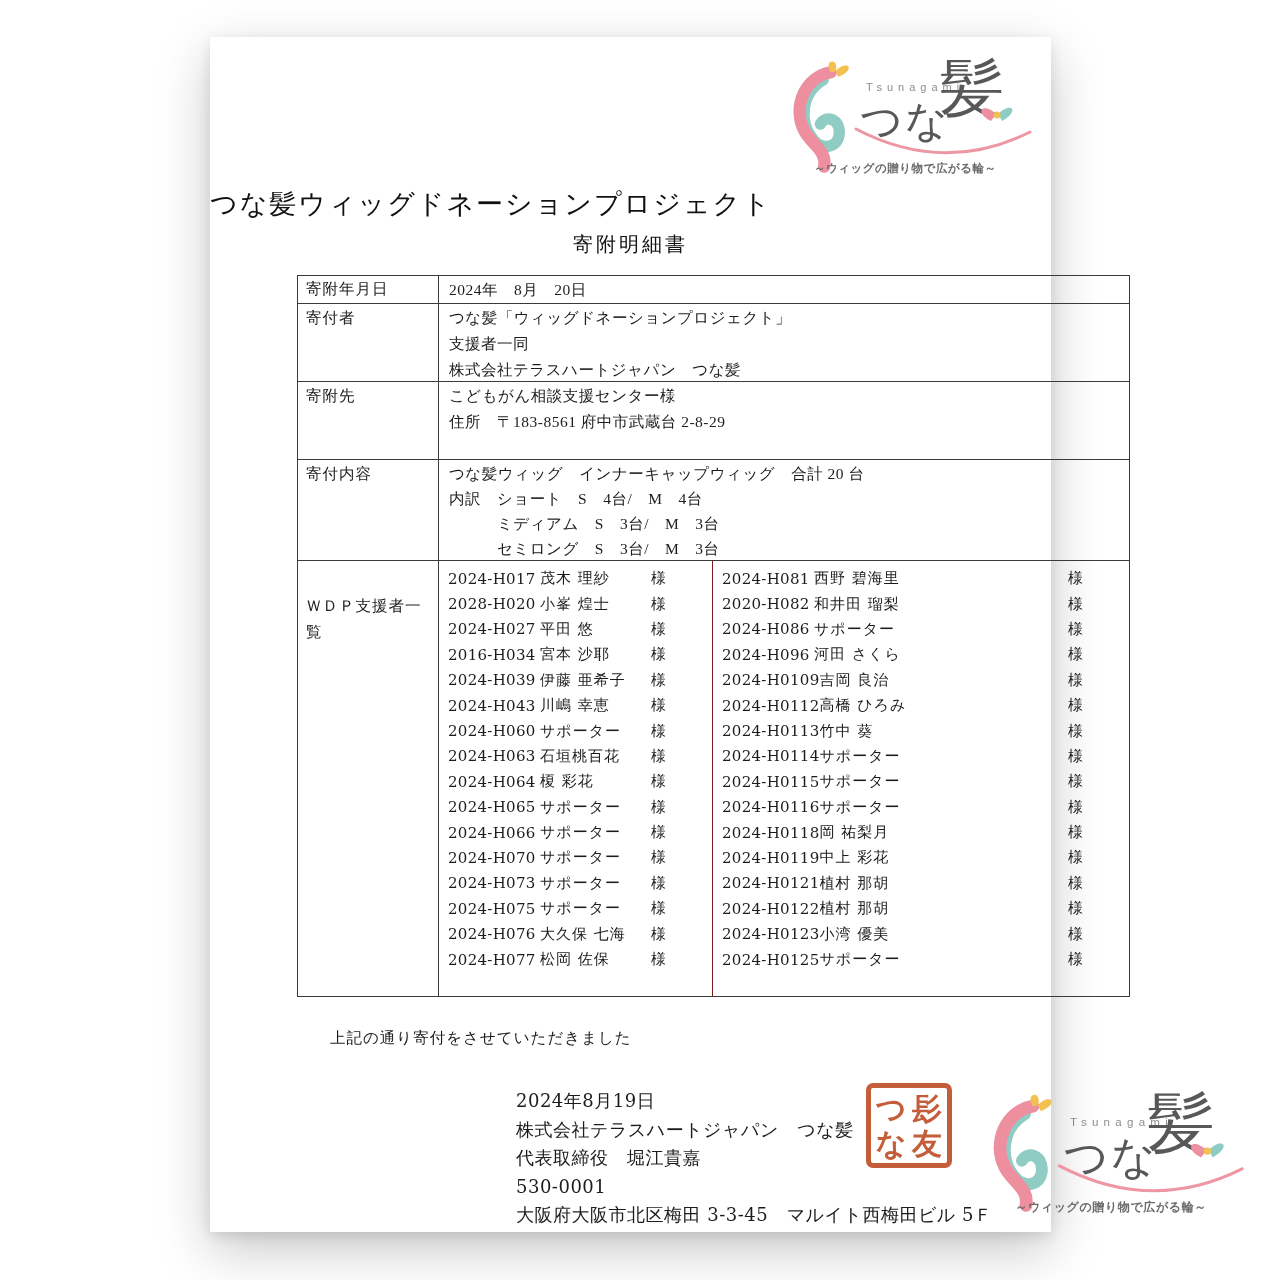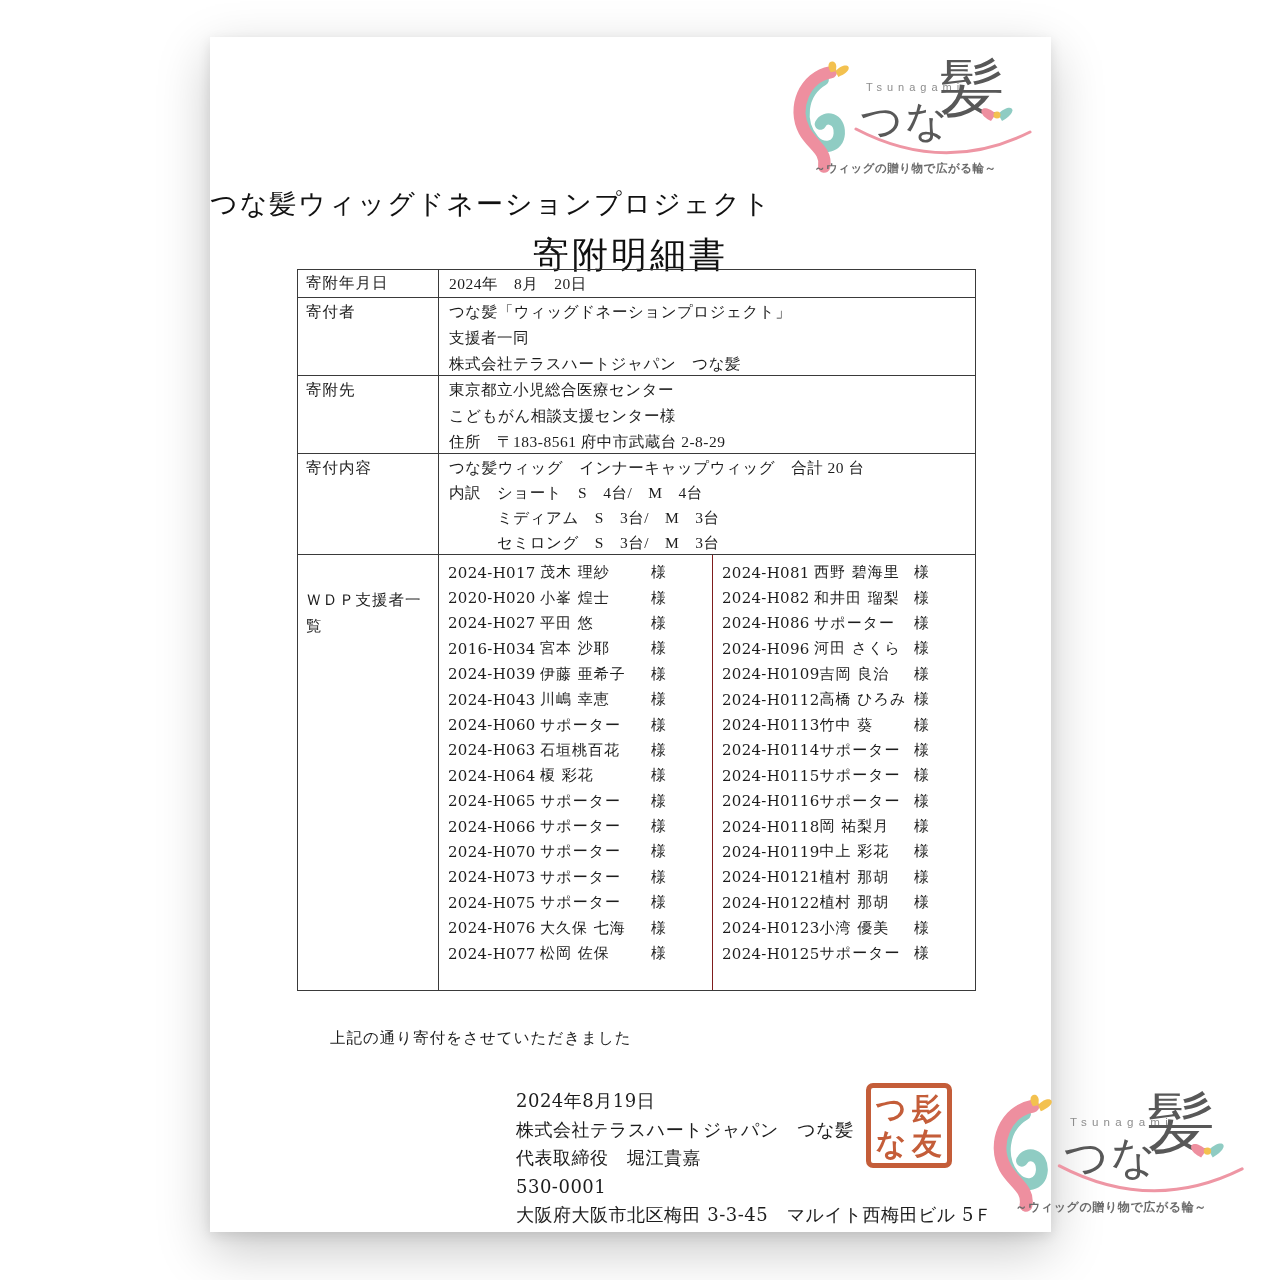--- a/index.html
+++ b/index.html
@@ -19,24 +19,24 @@
   .ribbon { position:absolute; left:0; top:6px; width:78px; height:118px; }
   .logo-en { position:absolute; left:78px; top:28px; font-family:"Liberation Sans",sans-serif; font-size:11px; letter-spacing:5px; color:#8d8d8d; }
   .logo-tsuna { position:absolute; left:72px; top:40px; font-family:"Liberation Sans",sans-serif; font-weight:300; font-size:42px; color:#585858; letter-spacing:2px; }
   .logo-kami { position:absolute; left:152px; top:-8px; font-family:"Liberation Sans",sans-serif; font-weight:300; font-size:64px; color:#585858; }
   .logo-arc { position:absolute; left:64px; top:70px; width:182px; height:44px; }
   .logo-bow { position:absolute; left:186px; top:44px; width:46px; height:34px; }
   .logo-tagline { position:absolute; left:26px; top:108px; font-family:"Liberation Sans",sans-serif; font-size:11.5px; font-weight:bold; color:#6b6b6b; letter-spacing:.5px; }
 
   
   .doc-title { position:absolute; left:0; top:149px; width:100%; text-align:left; font-size:27px; letter-spacing:2px; color:#111; }
-  .doc-subtitle { position:absolute; left:0; top:194px; width:100%; text-align:center; font-size:36px; letter-spacing:3px; color:#111; }
+  .doc-subtitle { position:absolute; left:0; top:194px; width:100%; text-align:center; font-size:20px; letter-spacing:3px; color:#111; }
 
   
-  .main-table { position:absolute; left:87px; top:232px; width:679px; border:1.4px solid #3a3a3a; }
+  .main-table { position:absolute; left:87px; top:238px; width:833px; border:1.4px solid #3a3a3a; }
   .t-row { display:flex; width:100%; }
   .t-row + .t-row { border-top:1px solid #3a3a3a; }
   .t-label { width:141px; flex:0 0 141px; border-right:1px solid #3a3a3a; padding:1px 4px 0 8px; font-size:15.5px; line-height:26px; letter-spacing:1px; }
   .t-value { flex:1; padding:1px 6px 0 10px;font-family:Liberation Serif, serif; }
   .cell-line { font-size:15.5px; line-height:26px; white-space:pre; letter-spacing:.5px; }
   .row-date { height:27px; } .row-date .t-label,.row-date .cell-line { line-height:25px; }
   .row-donor { height:78px; }
   .row-recipient { height:78px; }
   .row-contents { height:101px; } .row-contents .cell-line { line-height:25px; }
   .row-supporters { height:436px; }
@@ -108,21 +108,20 @@
         <div class="cell-line">つな髪「ウィッグドネーションプロジェクト」</div>
             <div class="cell-line">支援者一同</div>
             <div class="cell-line">株式会社テラスハートジャパン　つな髪</div>
           </div>
       </div>
 
       <div class="t-row row-recipient">
         <div class="t-label">寄附先</div>
         <div class="t-value">
 
-        <div class="cell-line">東京都立小児総合医療センター</div>
             <div class="cell-line">こどもがん相談支援センター様</div>
             <div class="cell-line">住所　〒183-8561 府中市武蔵台 2-8-29</div>
           </div>
       </div>
 
       <div class="t-row row-contents">
         <div class="t-label">寄付内容</div>
         <div class="t-value">
 
         <div class="cell-line">つな髪ウィッグ　インナーキャップウィッグ　合計 20 台</div>
@@ -136,21 +135,21 @@
         <div class="t-label">ＷＤＰ支援者一覧</div>
         <div class="s-col s-col-left">
 
             <div class="s-row">
               <span class="s-id">2024-H017</span>
               <span class="s-name">茂木 理紗</span>
               <span class="s-hon">様</span>
             </div>
 
             <div class="s-row">
-              <span class="s-id">2020-H020</span>
+              <span class="s-id">2028-H020</span>
               <span class="s-name">小峯 煌士</span>
               <span class="s-hon">様</span>
             </div>
 
             <div class="s-row">
               <span class="s-id">2024-H027</span>
               <span class="s-name">平田 悠</span>
               <span class="s-hon">様</span>
             </div>
 
@@ -234,21 +233,21 @@
           </div>
         <div class="s-col s-col-right">
 
             <div class="s-row">
               <span class="s-id">2024-H081</span>
               <span class="s-name">西野 碧海里</span>
               <span class="s-hon">様</span>
             </div>
 
             <div class="s-row">
-              <span class="s-id">2024-H082</span>
+              <span class="s-id">2020-H082</span>
               <span class="s-name">和井田 瑠梨</span>
               <span class="s-hon">様</span>
             </div>
 
             <div class="s-row">
               <span class="s-id">2024-H086</span>
               <span class="s-name">サポーター</span>
               <span class="s-hon">様</span>
             </div>
 

